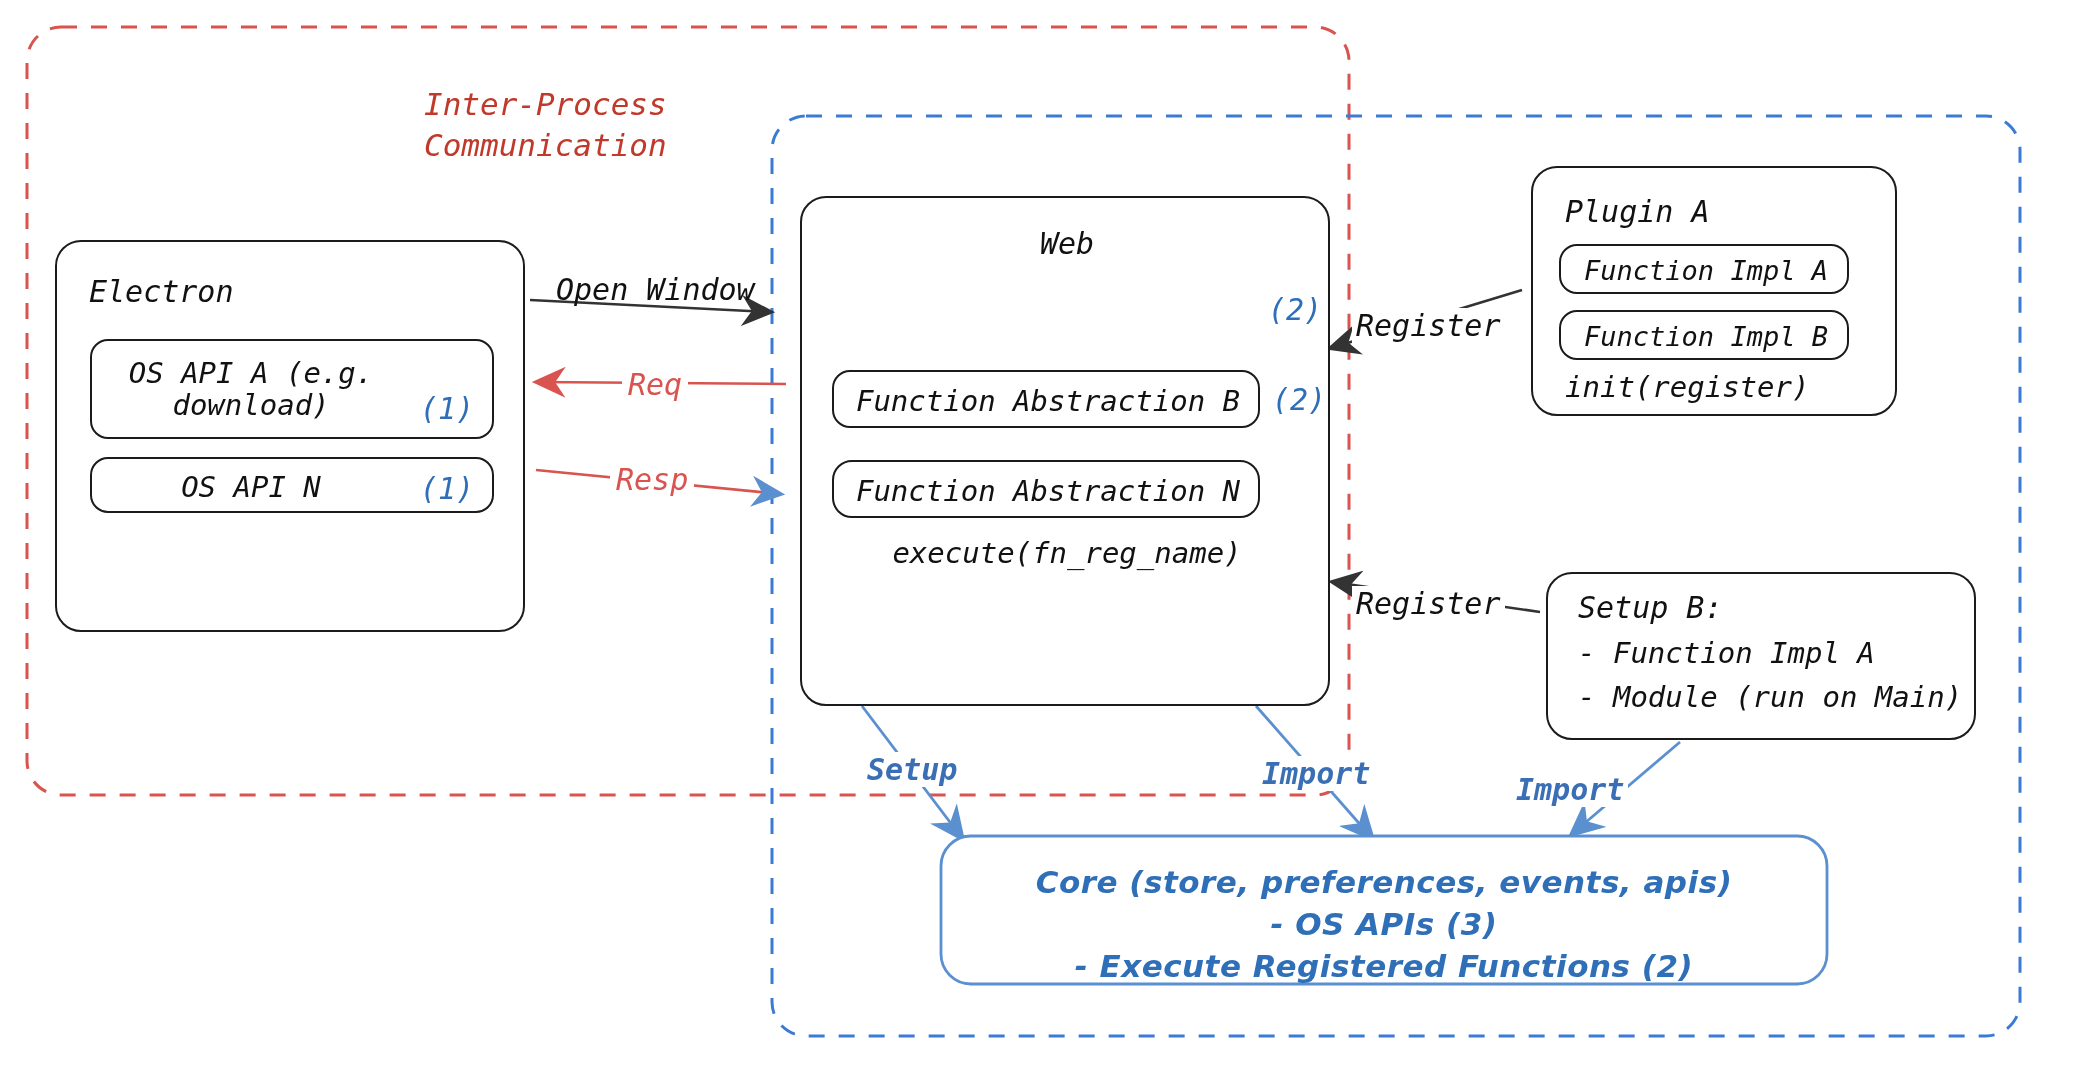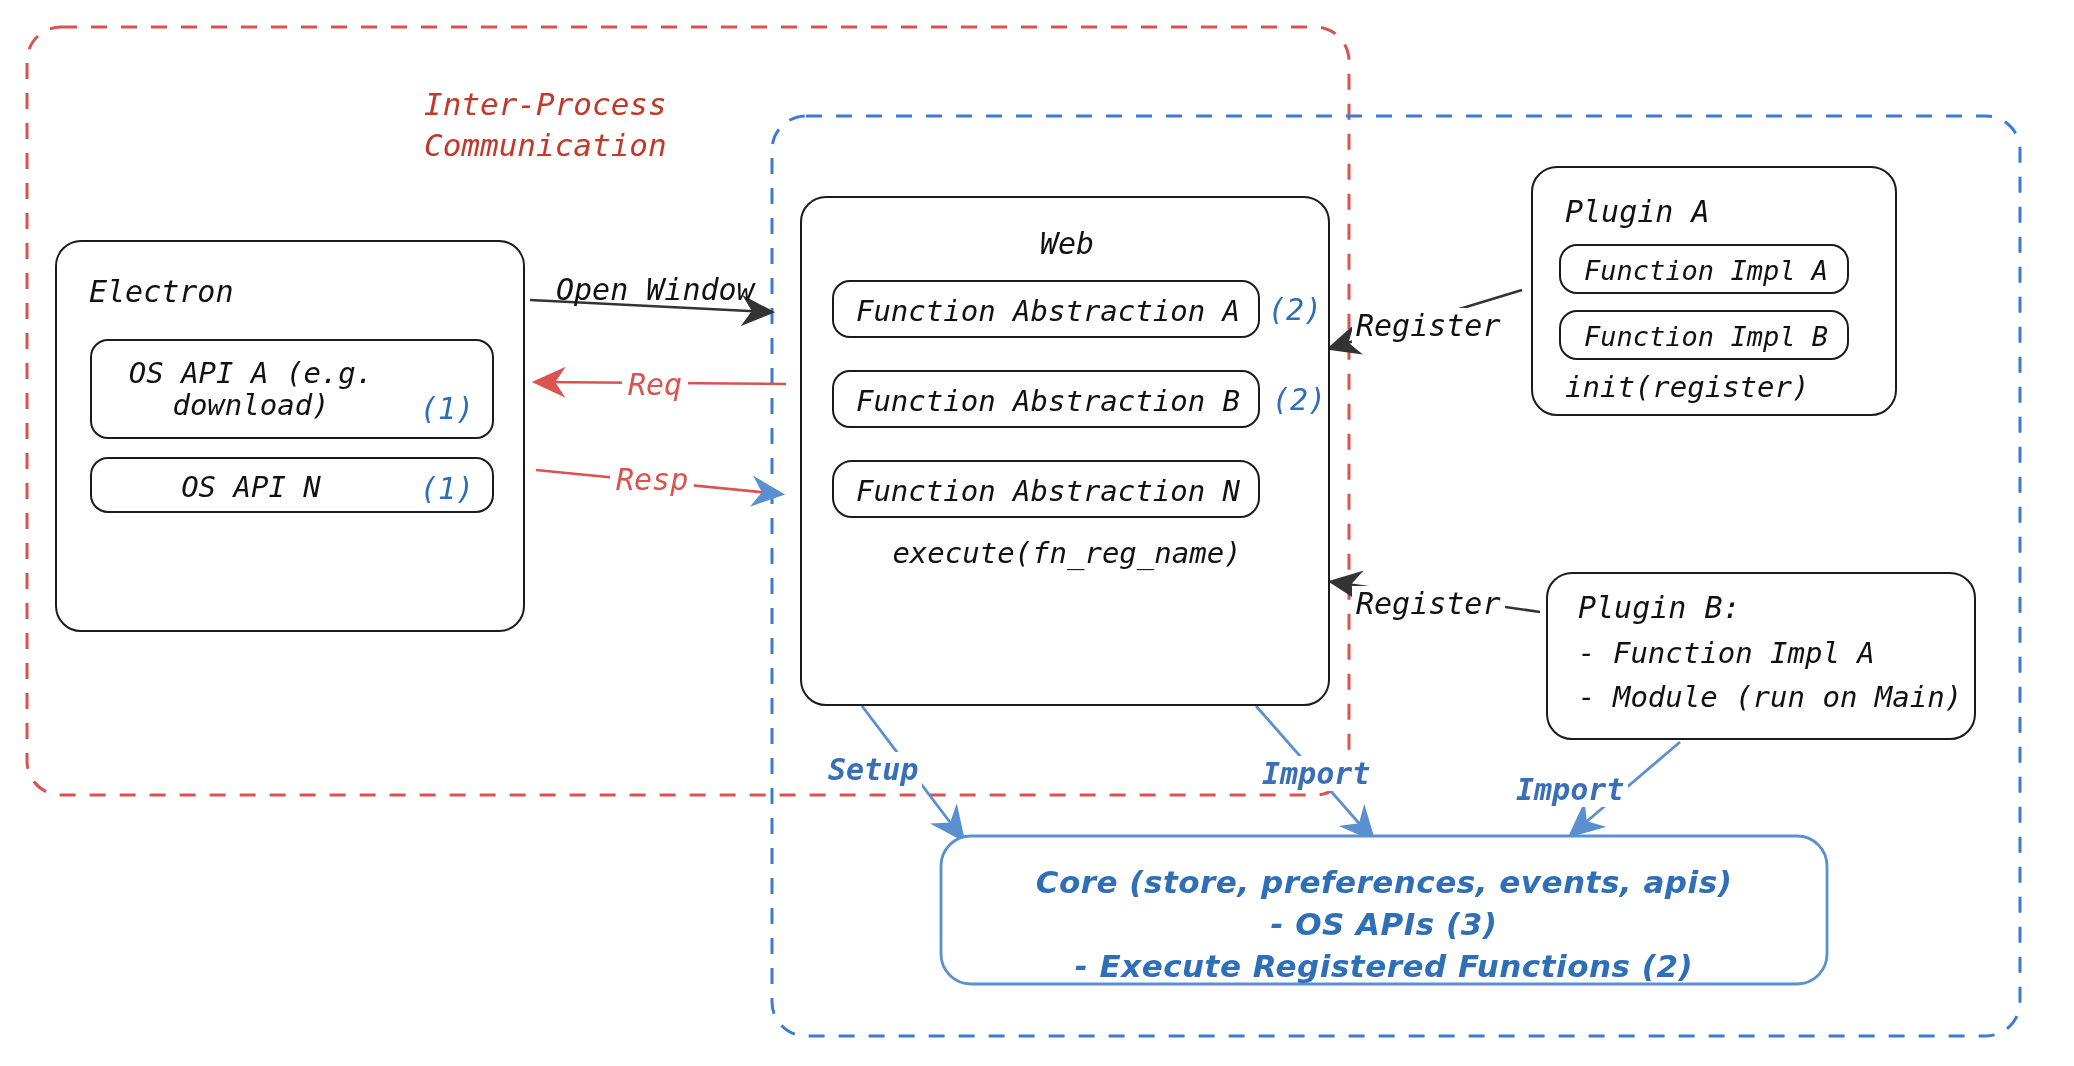--- a/index.html
+++ b/index.html
@@ -88,23 +88,20 @@
 
     <div class="box inner" style="left:33px;top:215px;width:404px;height:56px;">
       <div class="lbl cell-txt mono" style="left:0;top:12px;width:318px;text-align:center;">OS API N</div>
       <div class="lbl num mono" style="left:328px;top:12px;">(1)</div>
     </div>
   </div>
 
   <div class="box solid" style="left:800px;top:196px;width:530px;height:510px;">
     <div class="lbl title-el mono" style="left:0;top:28px;width:530px;text-align:center;">Web</div>
 
-    <div class="box inner" style="left:30px;top:82px;width:428px;height:58px;">
-      <div class="lbl cell-txt mono" style="left:0;top:13px;width:428px;text-align:center;">Function Abstraction A</div>
-    </div>
     <div class="lbl num mono" style="left:466px;top:94px;">(2)</div>
 
     <div class="box inner" style="left:30px;top:172px;width:428px;height:58px;">
       <div class="lbl cell-txt mono" style="left:0;top:13px;width:428px;text-align:center;">Function Abstraction B</div>
     </div>
     <div class="lbl num mono" style="left:470px;top:184px;">(2)</div>
 
     <div class="box inner" style="left:30px;top:262px;width:428px;height:58px;border-radius:20px;">
       <div class="lbl cell-txt mono" style="left:0;top:13px;width:428px;text-align:center;">Function Abstraction N</div>
     </div>
@@ -120,36 +117,36 @@
     </div>
 
     <div class="box inner" style="left:26px;top:76px;width:290px;height:50px;">
       <div class="lbl cell-txt mono" style="left:0;top:10px;width:290px;text-align:center;font-size:27px;">Function Impl A</div>
     </div>
 
     <div class="lbl sub mono" style="left:32px;top:202px;">init(register)</div>
   </div>
 
   <div class="box solid" style="left:1546px;top:572px;width:430px;height:168px;">
-    <div class="lbl title-el mono" style="left:30px;top:16px;">Plugin B:</div>
+    <div class="lbl title-el mono" style="left:30px;top:16px;">Setup B:</div>
     <div class="lbl sub mono" style="left:30px;top:62px;">- Function Impl A</div>
     <div class="lbl sub mono" style="left:30px;top:106px;">- Module (run on Main)</div>
   </div>
 
   <div class="core-txt" style="left:941px;top:862px;width:886px;"><span>Core (store, preferences, events, apis)</span><br><span>- OS APIs (3)</span><br><span>- Execute Registered Functions (2)</span></div>
 
   <div class="lbl edge-lbl mono" style="left:556px;top:272px;color:#111;">Open Window</div>
 
   <div class="lbl edge-lbl mono" style="left:622px;top:367px;color:#d9534f;background:#fff;padding:0 6px;">Req</div>
 
   <div class="lbl edge-lbl mono" style="left:610px;top:462px;color:#d9534f;background:#fff;padding:0 6px;">Resp</div>
 
   <div class="lbl edge-lbl mono" style="left:1352px;top:308px;color:#111;background:#fff;padding:0 4px;">Register</div>
 
   <div class="lbl edge-lbl mono" style="left:1352px;top:586px;color:#111;background:#fff;padding:0 4px;">Register</div>
 
-  <div class="lbl edge-lbl-b mono blue" style="left:824px;top:752px;background:#fff;padding:0 4px;">Setup</div>
+  <div class="lbl edge-lbl-b mono blue" style="left:863px;top:752px;background:#fff;padding:0 4px;">Setup</div>
 
   <div class="lbl edge-lbl-b mono blue" style="left:1258px;top:756px;background:#fff;padding:0 4px;">Import</div>
 
   <div class="lbl edge-lbl-b mono blue" style="left:1512px;top:772px;background:#fff;padding:0 4px;">Import</div>
 
 </div>
 
 </body></html>

